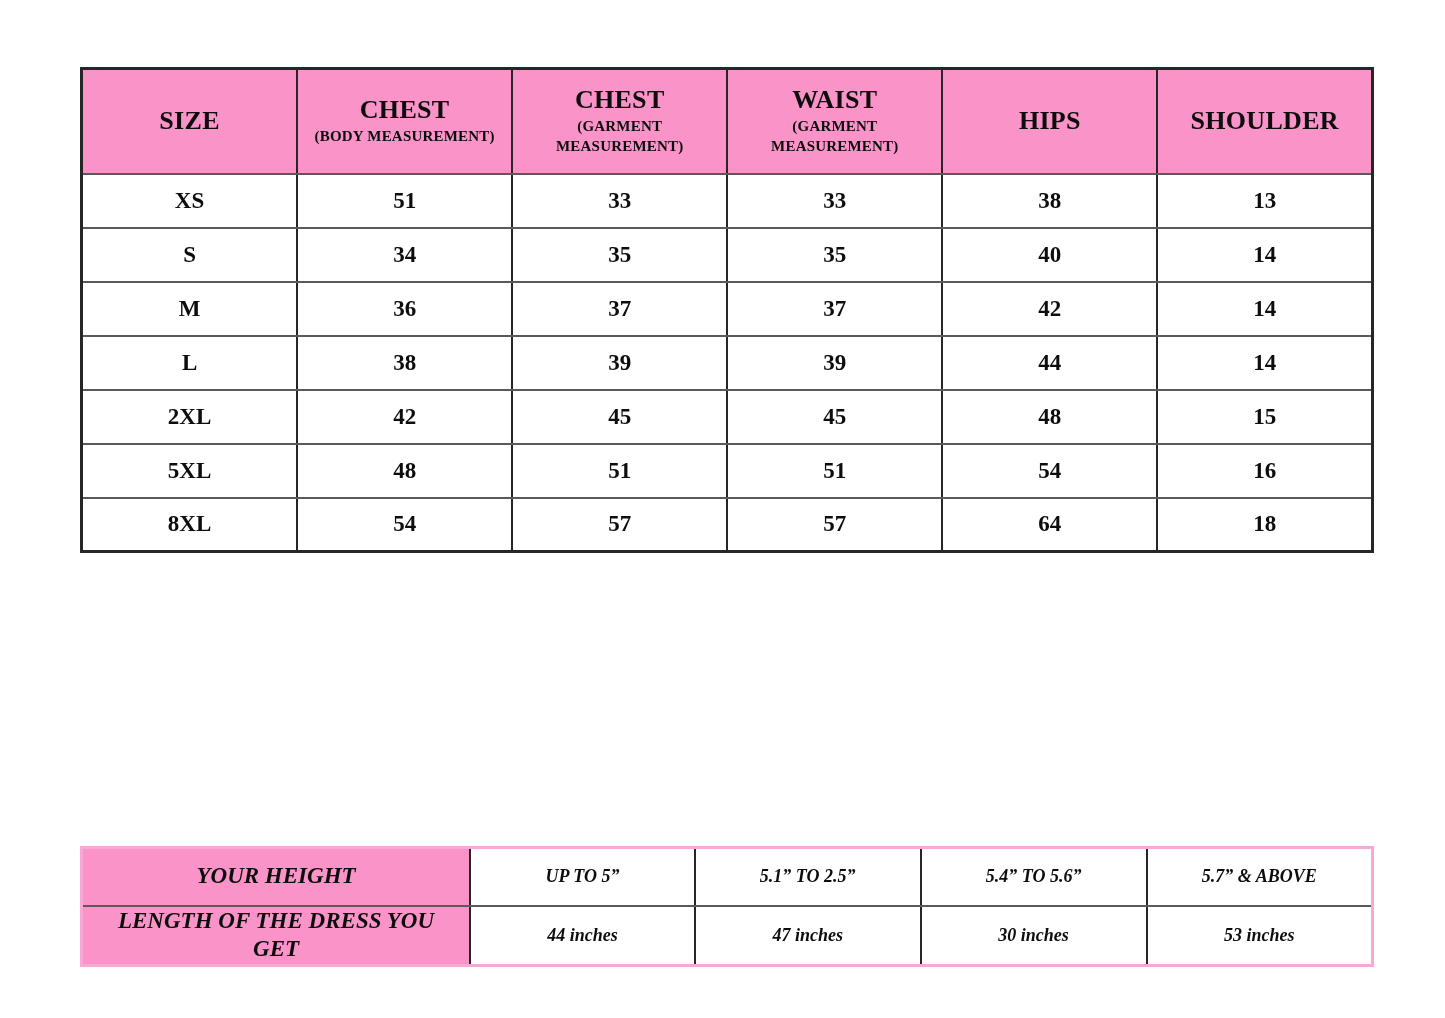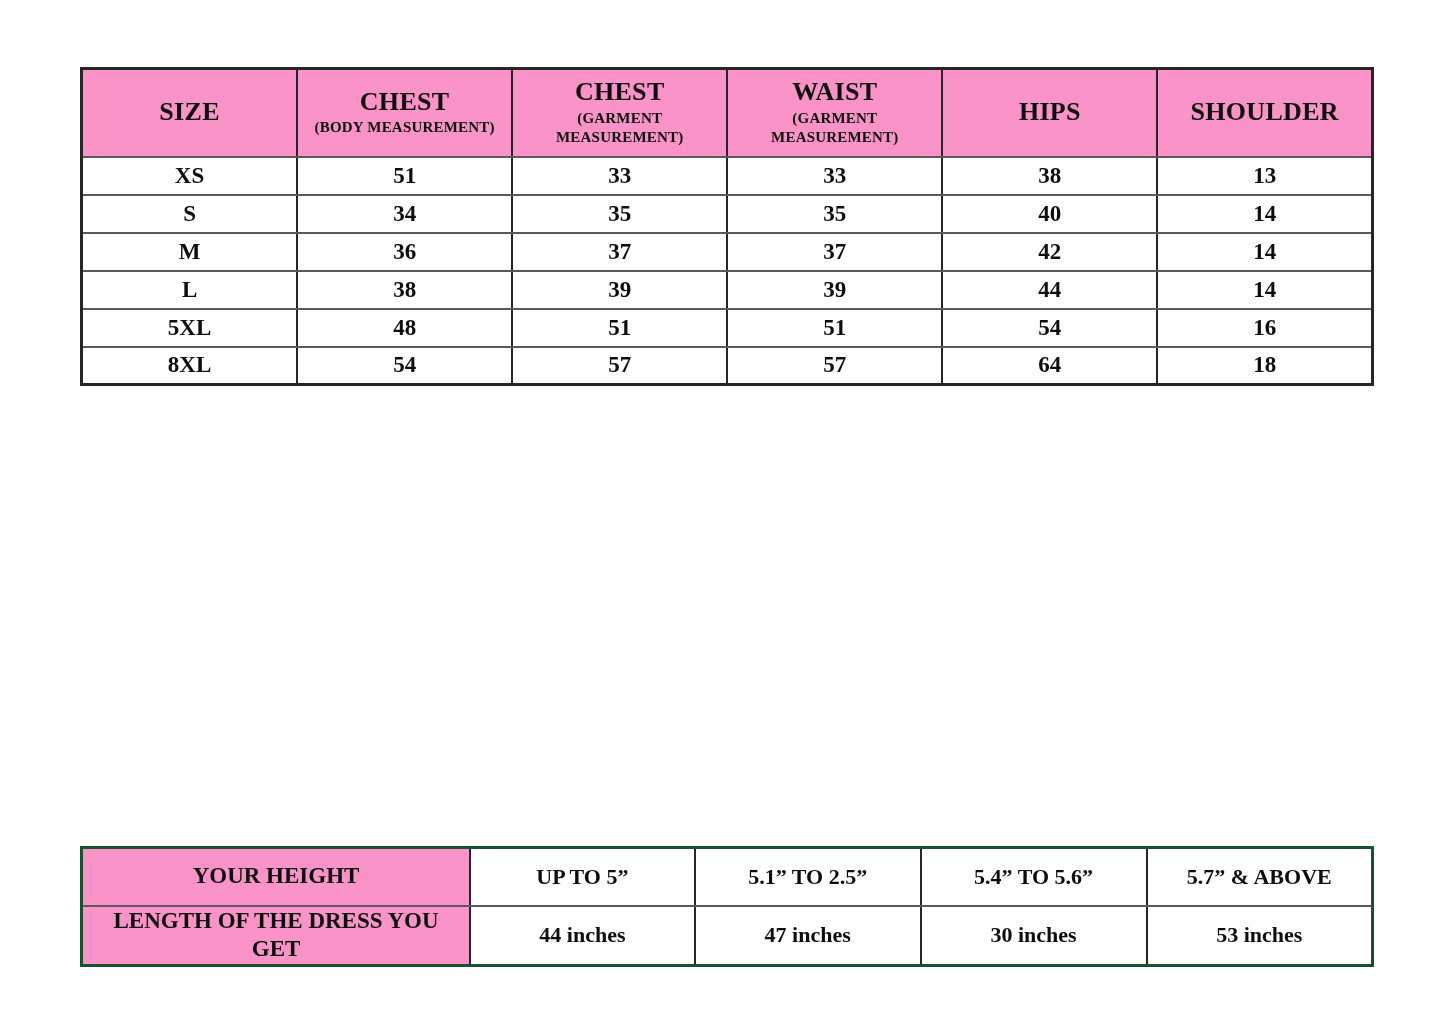--- a/index.html
+++ b/index.html
@@ -13,39 +13,39 @@
     color: #0d0d0d;
   }
   table {
     border-collapse: collapse;
     table-layout: fixed;
     position: absolute;
     left: 80px;
     width: 1294px;
   }
   #main-table { top: 67px; border: 3px solid #262626; }
-  #height-table { top: 846px; border: 3px solid #14532d; }
+  #height-table { top: 846px; border: 3px solid #f9a8d4; font-style: italic; }
   th, td {
     border: 2px solid;
     border-color: #5a5a5a #262626; 
     text-align: center;
     vertical-align: middle;
     font-weight: bold;
     padding: 0 6px;
     overflow: hidden;
   }
   .pink { background: #FA94C8; }
-  #main-table thead tr { height: 88px; }
-  #main-table tbody tr { height: 38px; }
+  #main-table thead tr { height: 105px; }
+  #main-table tbody tr { height: 54px; }
   #height-table tr { height: 58px; }
   .h-title { font-size: 26px; line-height: 1.1; letter-spacing: 0.3px; }
   .h-sub { font-size: 15px; line-height: 1.3; margin-top: 2px; white-space: pre-line; letter-spacing: 0.2px; }
   .h-sub:empty { display: none; }
   .size-label, .val { font-size: 23px; }
-  .ht-cell { font-size: 22px; }
+  .ht-cell { font-size: 18px; }
   .ht-label { font-size: 23px; white-space: pre-line; line-height: 1.25; }
 </style>
 </head>
 <body>
 
 <table id="main-table">
   <colgroup>
     <col style="width:16.7%">
       <col style="width:16.66%">
       <col style="width:16.66%">
@@ -110,20 +110,28 @@
     </tr>
     <tr>
       <td class="size-label">L</td>
       <td class="val">38</td>
       <td class="val">39</td>
       <td class="val">39</td>
       <td class="val">44</td>
       <td class="val">14</td>
     </tr>
     <tr>
+      <td class="size-label">2XL</td>
+      <td class="val">42</td>
+      <td class="val">45</td>
+      <td class="val">45</td>
+      <td class="val">48</td>
+      <td class="val">15</td>
+    </tr>
+    <tr>
       <td class="size-label">5XL</td>
       <td class="val">48</td>
       <td class="val">51</td>
       <td class="val">51</td>
       <td class="val">54</td>
       <td class="val">16</td>
     </tr>
     <tr>
       <td class="size-label">8XL</td>
       <td class="val">54</td>

